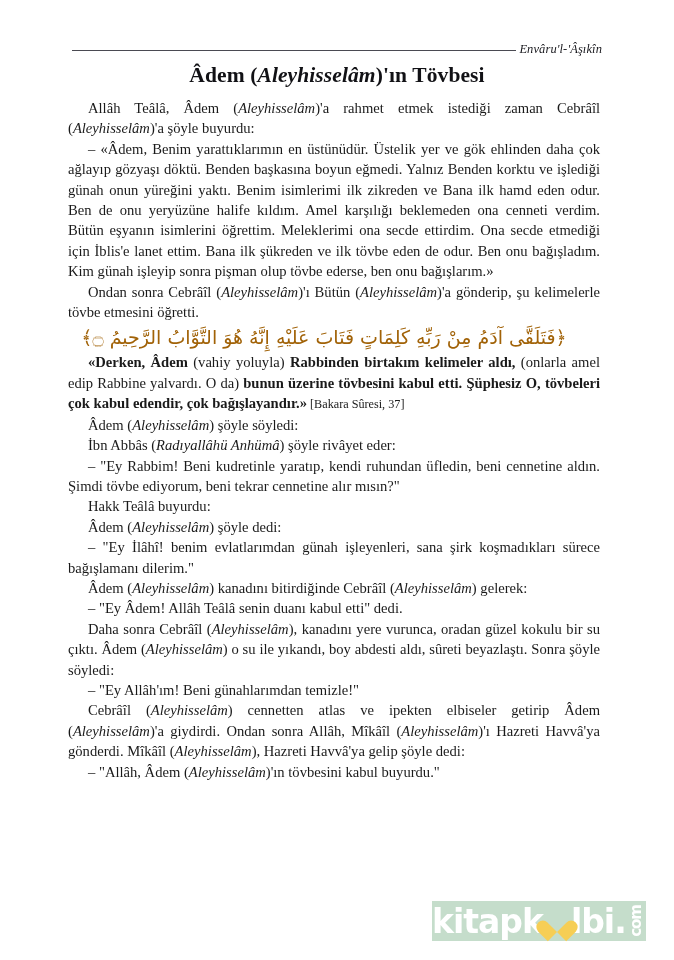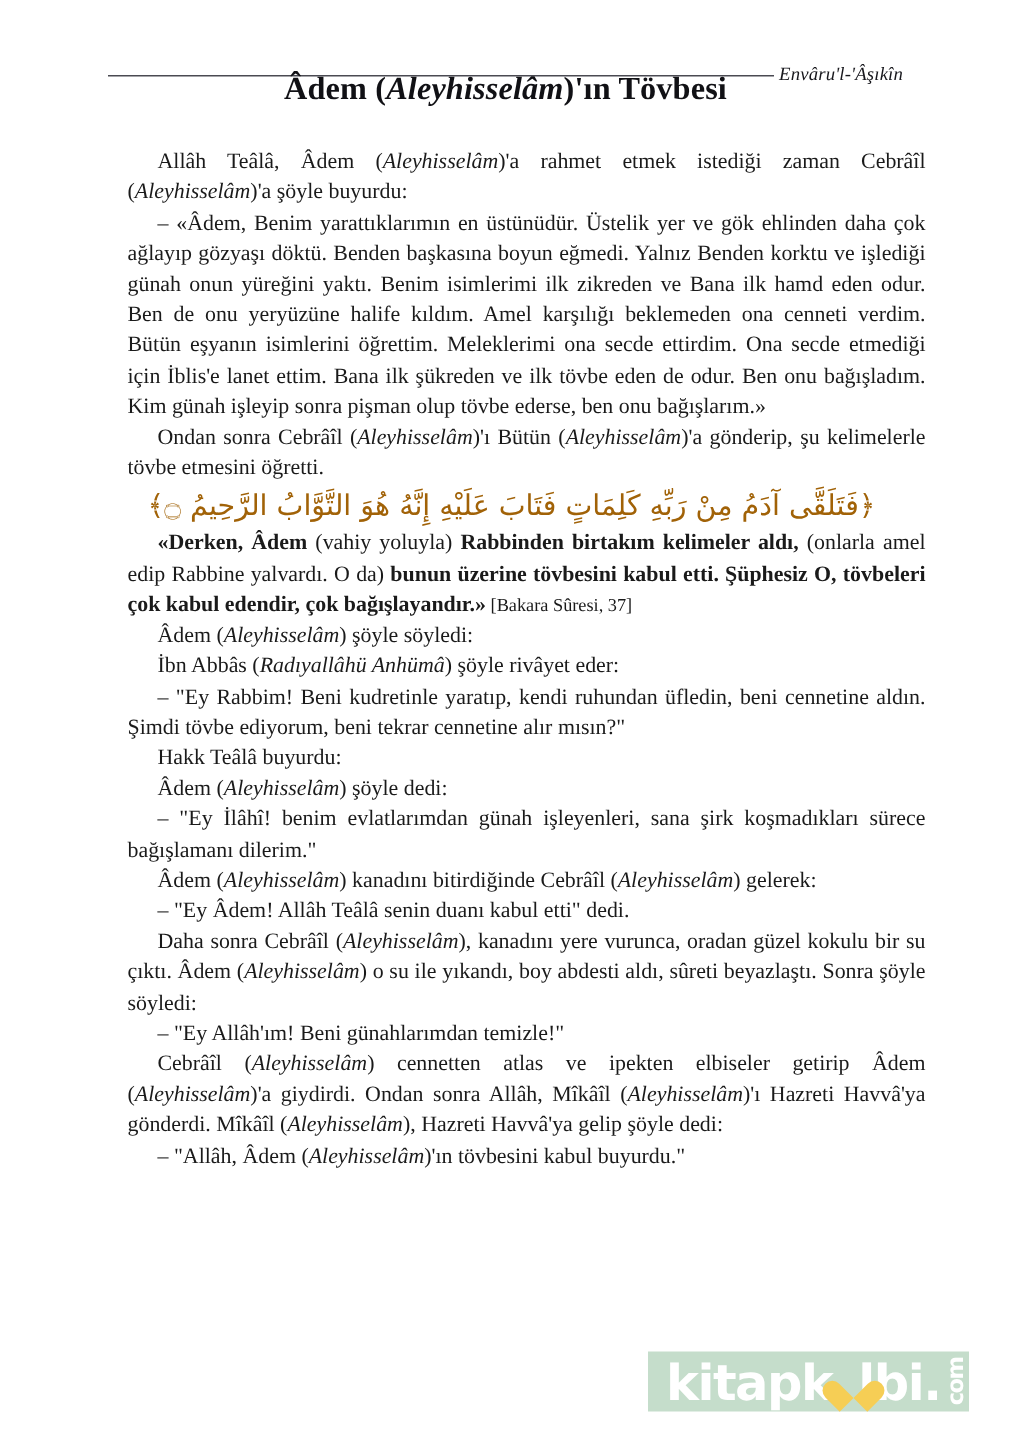--- a/index.html
+++ b/index.html
@@ -41,36 +41,36 @@
     letter-spacing: 0.1px;
     color: #17171c;
     white-space: nowrap;
     font-family: "Liberation Serif", "DejaVu Serif", serif;
   }
 
   
   .chapter-title {
     position: absolute;
     left: 72px;
-    top: 47px;
+    top: 63px;
     width: 530px;
     text-align: center;
     font-size: 21.5px;
     font-weight: bold;
     color: #111115;
     letter-spacing: 0.1px;
   }
   .chapter-title i {
     font-style: italic;
   }
 
   
   .body-col {
     position: absolute;
-    left: 85px;
+    left: 68px;
     top: 98px;
     width: 532px;
     font-size: 14.6px;
     line-height: 20.4px;
     text-align: justify;
     text-justify: inter-word;
   }
   .body-col p {
     margin: 0;
     text-indent: 20px;
@@ -108,21 +108,21 @@
   .watermark {
     position: absolute;
     left: 432px;
     top: 901px;
     width: 214px;
     height: 40px;
     background: #b9d6c0;
     opacity: 0.82;
     display: flex;
     align-items: center;
-    padding-left: 12px;
+    padding-left: 0;
     box-sizing: border-box;
   }
   .wm-text {
     font-family: "DejaVu Sans", "Liberation Sans", sans-serif;
     font-weight: bold;
     font-size: 33px;
     line-height: 33px;
     color: #ffffff;
     letter-spacing: -1px;
     display: flex;

